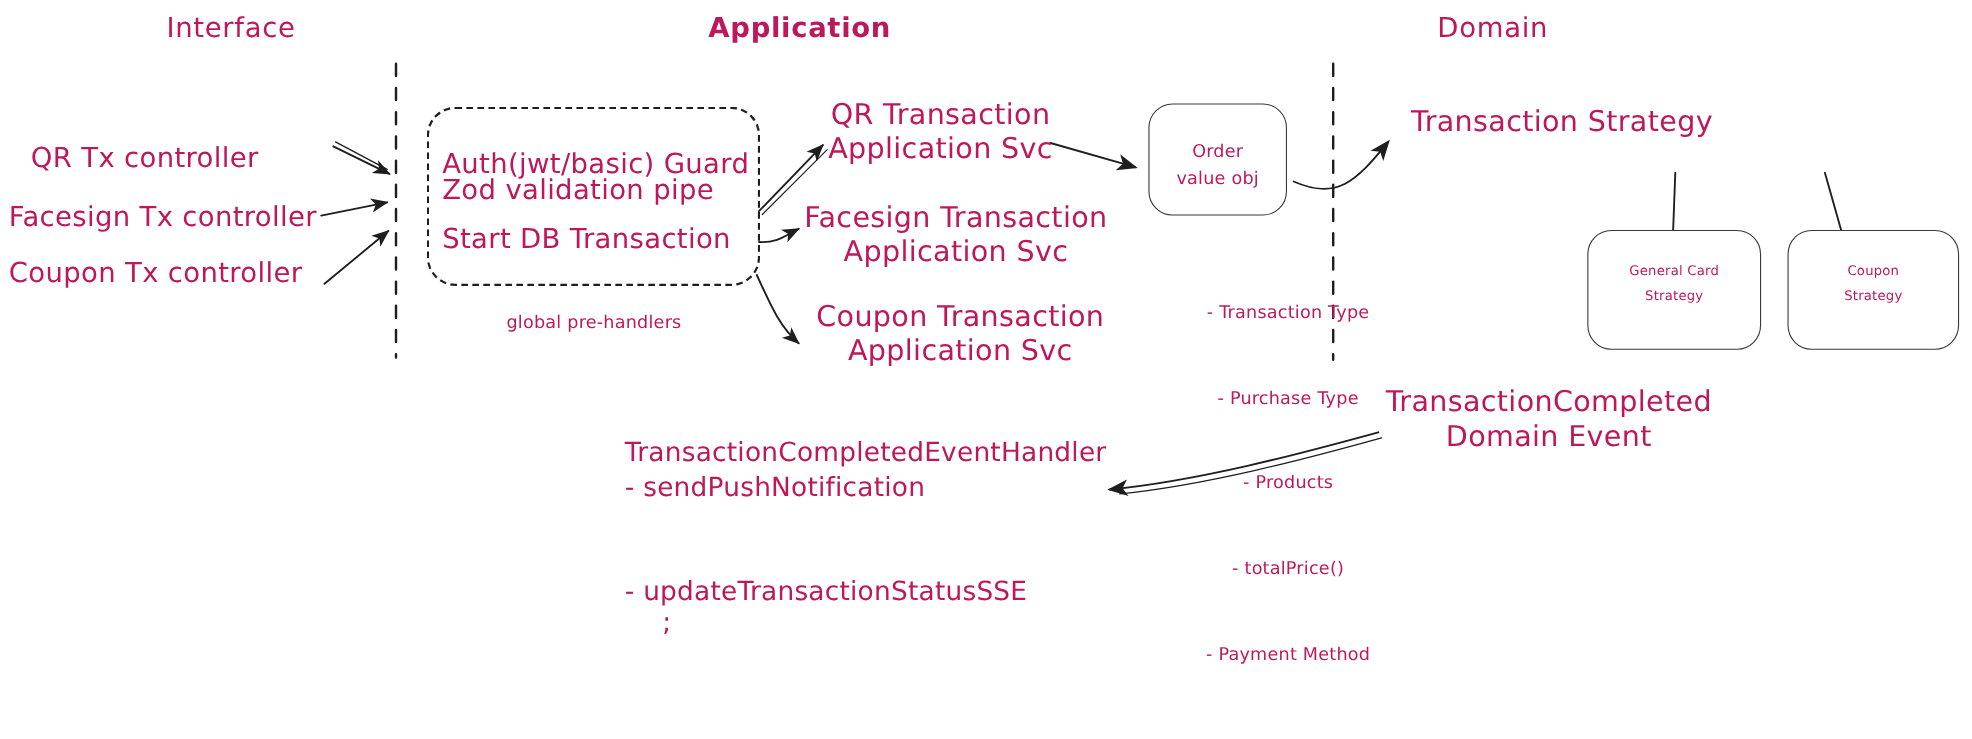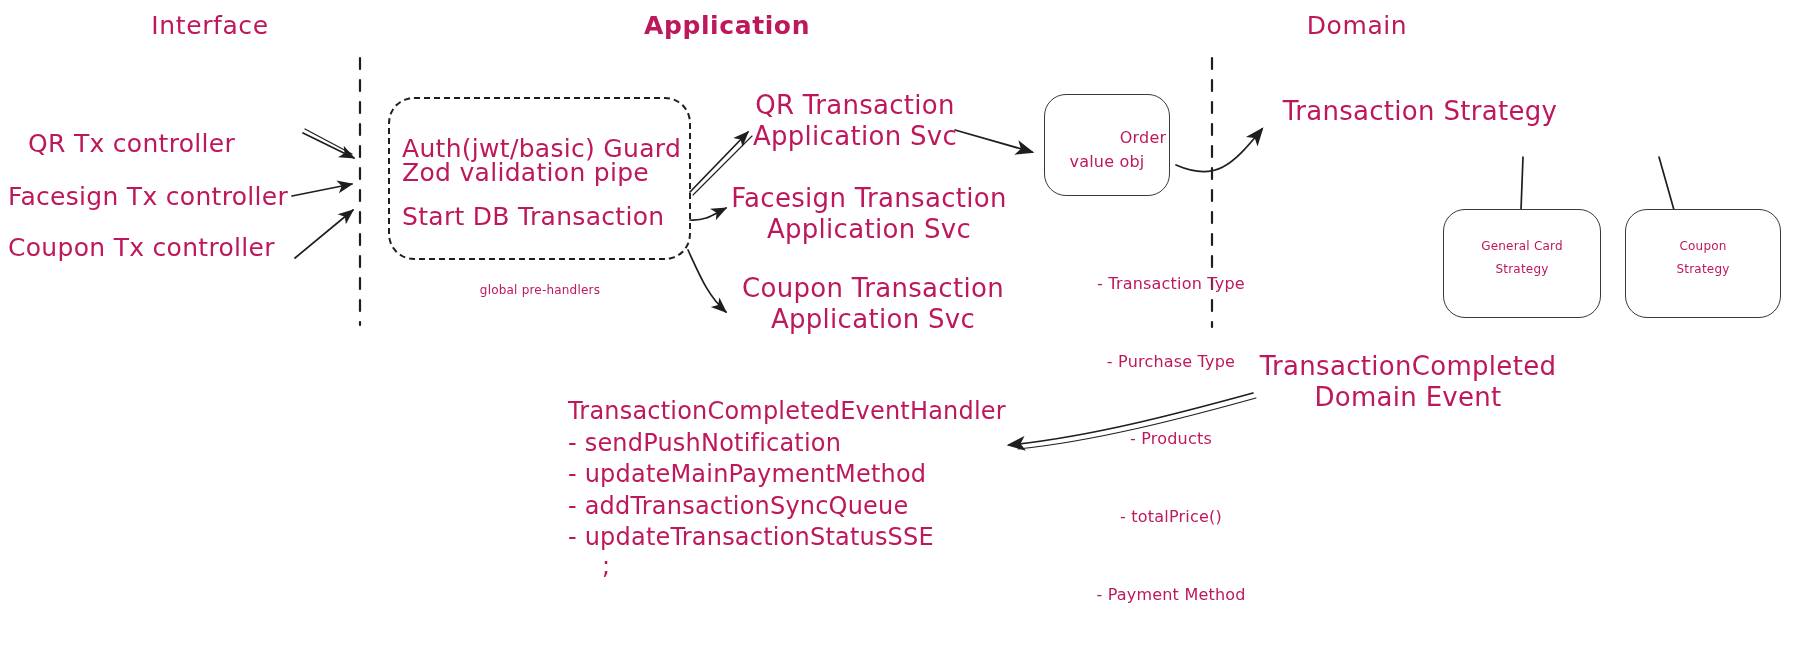--- a/index.html
+++ b/index.html
@@ -9,21 +9,21 @@
     color:#1e1e1e;
     -webkit-font-smoothing:antialiased;
   }
   .canvas{position:absolute;inset:0;}
   svg.layer{position:absolute;left:0;top:0;width:1793px;height:672px;overflow:visible;pointer-events:none;}
   .t{position:absolute;white-space:pre;line-height:1.28;color:#be185d;}
   .lane-title{font-size:25px;letter-spacing:.6px;text-align:center;}
   .node{font-size:26px;letter-spacing:.3px;text-align:center;}
   .node-l{font-size:25px;letter-spacing:.3px;text-align:left;}
   .handler-line{font-size:24px;letter-spacing:.2px;text-align:left;}
-  .small{font-size:12px;letter-spacing:.2px;}
+  .small{font-size:16px;letter-spacing:.2px;}
   .bullets{font-size:16px;letter-spacing:.2px;line-height:1.62;text-align:center;margin-left:38px;}
   .vo-label{font-size:16px;letter-spacing:.2px;text-align:center;line-height:1.5;}
   .strat{font-size:12px;letter-spacing:.2px;text-align:center;line-height:1.45;}
   .dashbox{
     position:absolute;border:2.1px dashed #1e1e1e;border-radius:26px;
     box-sizing:border-box;
   }
   .rbox{
     position:absolute;border:1.9px solid #343a40;border-radius:22px;
     box-sizing:border-box;background:#ffffff;
@@ -118,21 +118,21 @@
   <div class="t node" style="left:740px;top:89px;width:230px;">QR Transaction</div>
   <div class="t node" style="left:740px;top:120px;width:230px;">Application Svc</div>
 
   <div class="t node" style="left:724px;top:182px;width:290px;">Facesign Transaction</div>
   <div class="t node" style="left:724px;top:213px;width:290px;">Application Svc</div>
 
   <div class="t node" style="left:728px;top:272px;width:290px;">Coupon Transaction</div>
   <div class="t node" style="left:728px;top:303px;width:290px;">Application Svc</div>
 
   <div class="rbox sh" style="left:1044px;top:94px;width:126px;height:102px;"></div>
-  <div class="t vo-label" style="left:1044px;top:126px;width:126px;padding-left:36px;">Order</div>
+  <div class="t vo-label" style="left:1044px;top:126px;width:126px;">Order</div>
   <div class="t vo-label" style="left:1044px;top:150px;width:126px;">value obj</div>
 
   <div class="t bullets" style="left:1018px;top:219px;width:230px;">
     <div>- Transaction Type</div>
     <div>- Purchase Type</div>
     <div>- Products</div>
     <div>- totalPrice()</div>
     <div>- Payment Method</div>
   </div>
 
@@ -144,18 +144,16 @@
 
   <div class="rbox" style="left:1625px;top:209px;width:156px;height:109px;"></div>
   <div class="t strat" style="left:1625px;top:238px;width:156px;">Coupon</div>
   <div class="t strat" style="left:1625px;top:261px;width:156px;">Strategy</div>
 
   <div class="t node" style="left:1248px;top:350px;width:320px;">TransactionCompleted</div>
   <div class="t node" style="left:1248px;top:381px;width:320px;">Domain Event</div>
 
   <div class="t handler-line" style="left:568px;top:396px;">TransactionCompletedEventHandler</div>
   <div class="t handler-line" style="left:568px;top:428px;">- sendPushNotification</div>
-  <div class="t handler-line" style="left:568px;top:459px;">- updateMainPaymentMethod</div>
-  <div class="t handler-line" style="left:568px;top:491px;">- addTransactionSyncQueue</div>
   <div class="t handler-line" style="left:568px;top:522px;">- updateTransactionStatusSSE</div>
   <div class="t handler-line" style="left:602px;top:551px;">;</div>
 
 </div>
 
 </body></html>

